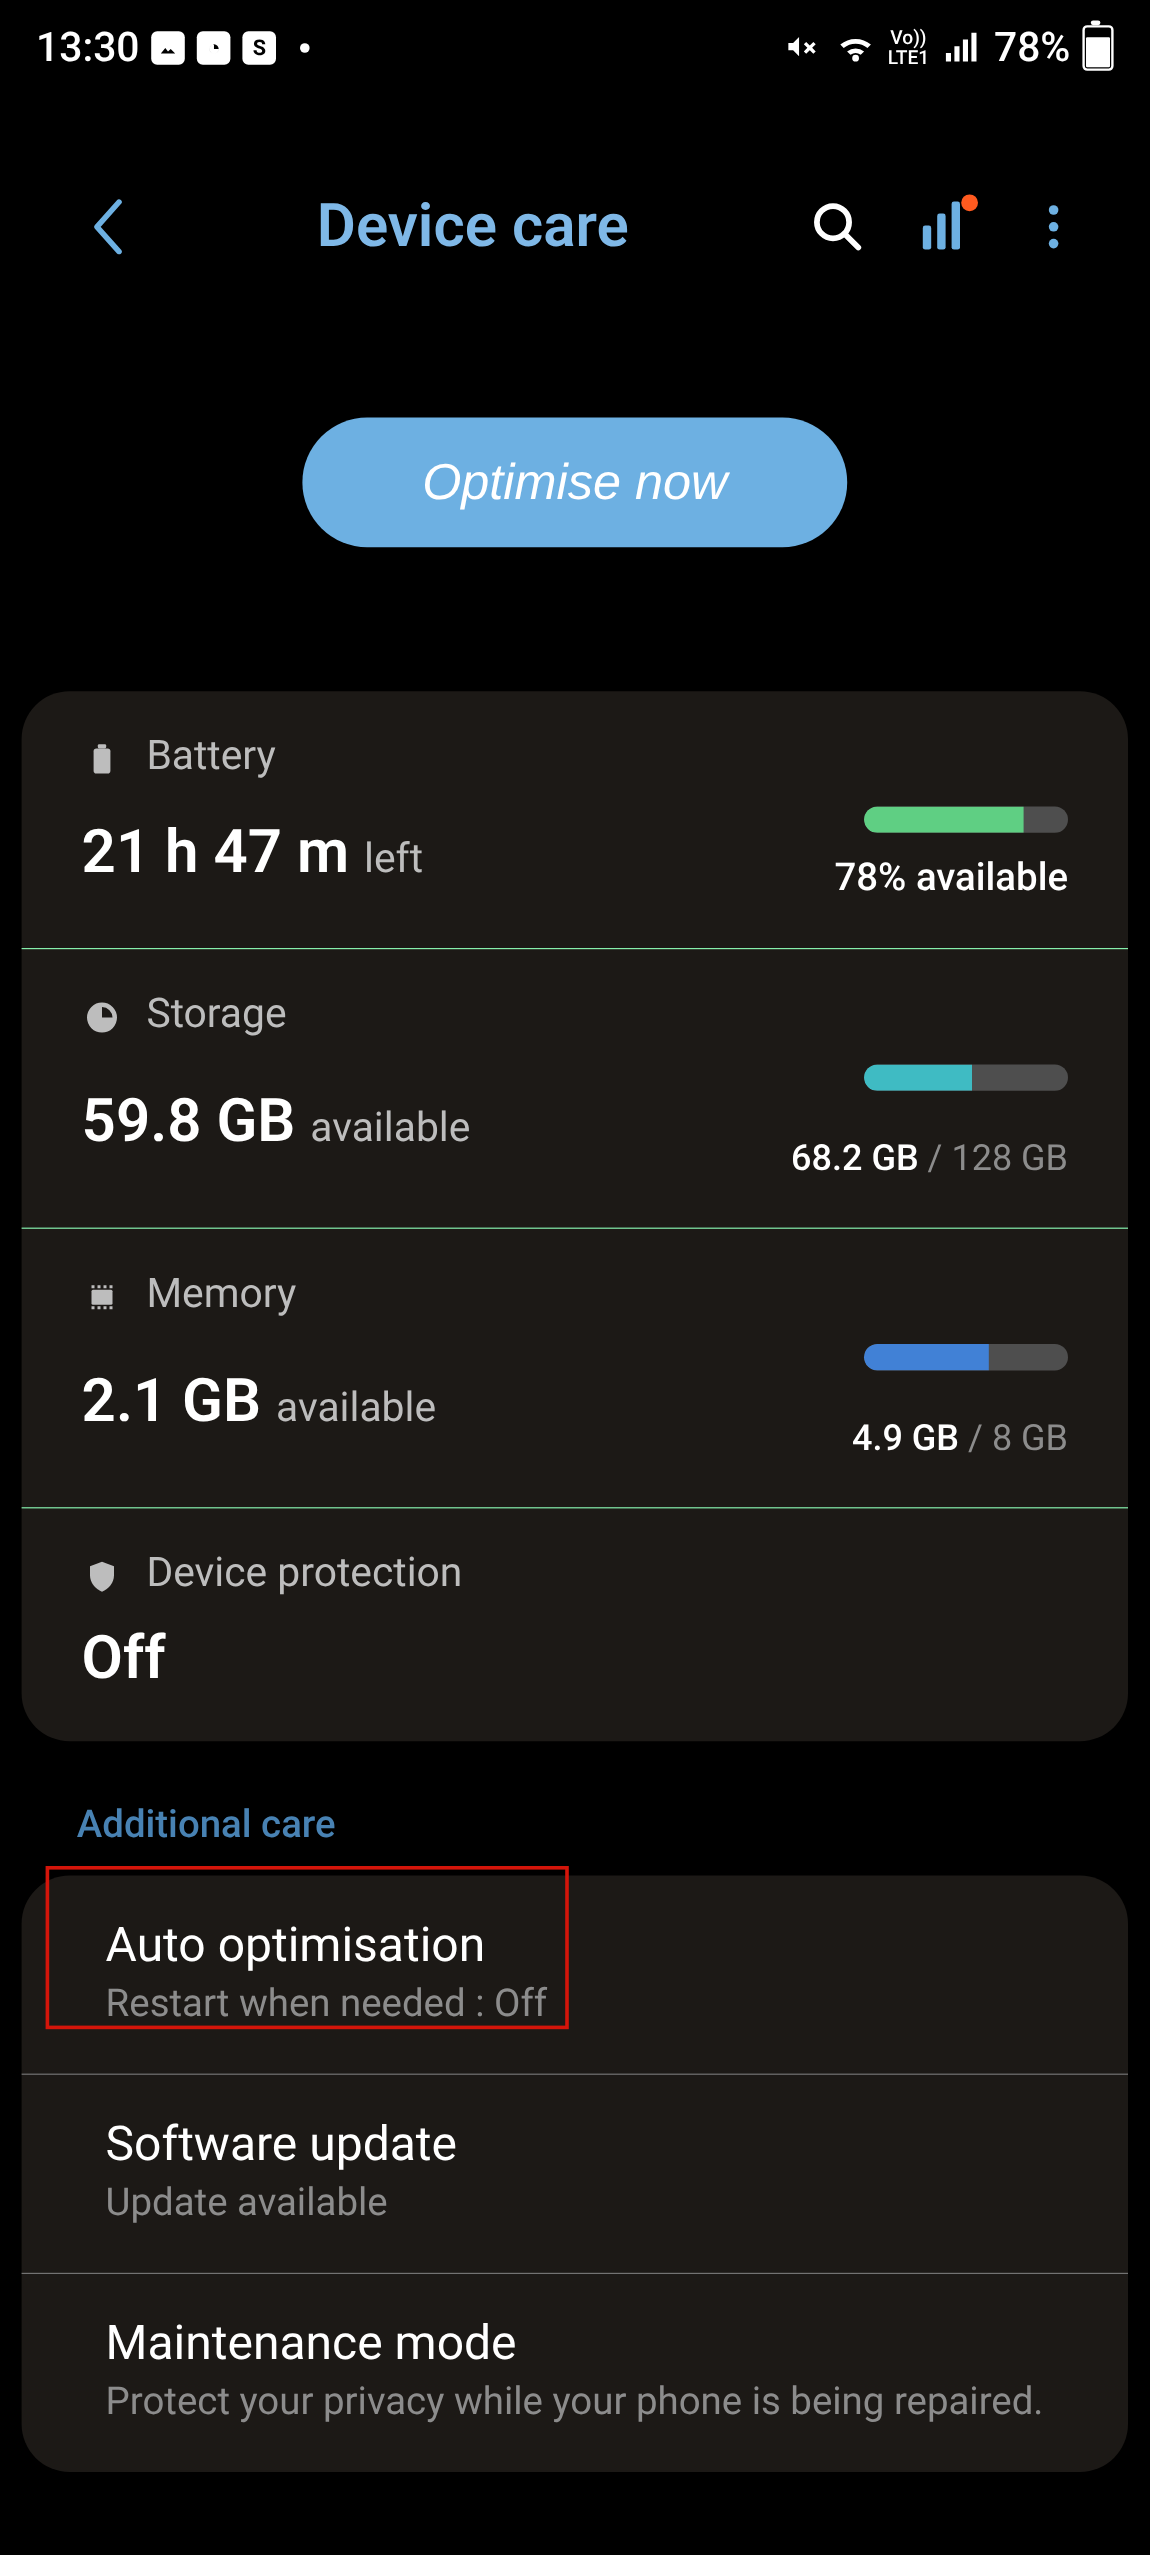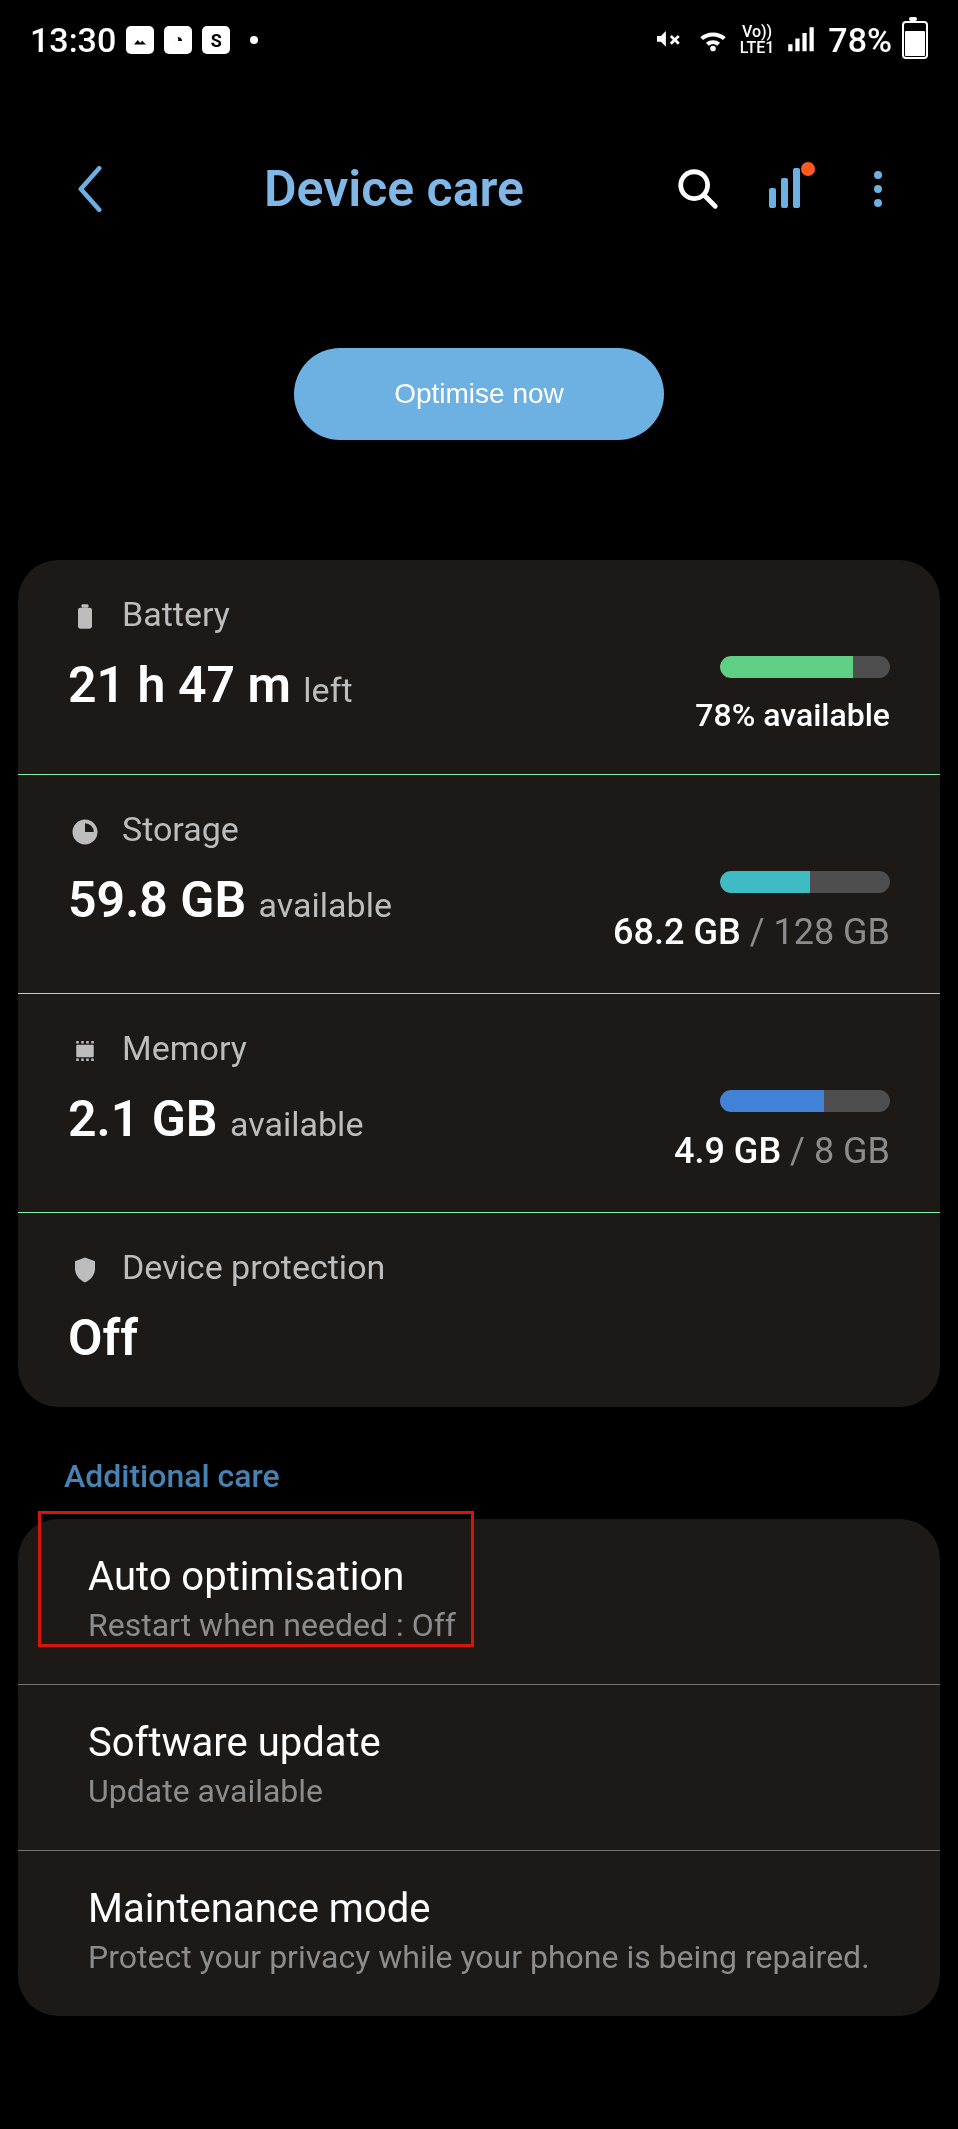--- a/index.html
+++ b/index.html
@@ -54,39 +54,39 @@
   .header .icon-btn { width:60px; display:flex; justify-content:center; }
   .header svg { fill:var(--accent-blue); stroke:var(--accent-blue); }
   .chart-icon { position:relative; width:46px; height:46px; }
   .chart-icon .bar { position:absolute; bottom:4px; width:7px; background:var(--accent-blue); border-radius:2px; }
   .chart-icon .dot { position:absolute; top:-4px; right:-4px; width:14px; height:14px; background:#ff5a1f; border-radius:50%; }
   .more { display:flex; flex-direction:column; gap:6px; align-items:center; }
   .more span { width:8px; height:8px; background:var(--accent-blue); border-radius:50%; }
   
   .opt-wrap { display:flex; justify-content:center; padding:90px 0 120px; }
   .optimise {
-    background:#6db0e2; color:#fff; font-size:28px; font-weight:500;
-    padding:30px 100px; border-radius:60px; border:none;
+    background:#6db0e2; color:#fff; font-size:42px; font-weight:500;
+    padding:30px 100px; border-radius:60px; border:none;font-style:italic;
   }
   
   .panel {
     background:var(--panel); border-radius:40px;
     margin:0 18px 50px; padding:0;
   }
   .row {
     padding:34px 50px 40px; position:relative;
   }
   .row + .row { border-top:1px solid #86efac; }
   .row-head { display:flex; align-items:flex-end; gap:20px; color:var(--text-secondary); font-size:34px; margin-bottom:22px;}
-  .row-body { display:flex; align-items:flex-start; justify-content:space-between; }
+  .row-body { display:flex; align-items:center; justify-content:space-between; }
   .big { font-size:50px; font-weight:600; color:var(--text-primary); }
   .big .small { font-size:34px; font-weight:400; color:var(--text-secondary); }
   .right-col { text-align:right; display:flex; flex-direction:column; align-items:flex-end; gap:18px; }
   .avail { font-size:32px; font-weight:500; color:var(--text-primary); }
-  .ratio { font-size:36px; color:var(--text-primary); font-weight:500; }
+  .ratio { font-size:30px; color:var(--text-primary); font-weight:500;margin-top:21px; }
   .ratio .muted { color:var(--text-muted); font-weight:400; }
   .pbar { width:170px; height:22px; background:var(--bar-bg); border-radius:20px; overflow:hidden; position:relative; }
   .pbar .fill { height:100%; border-radius:20px 0 0 20px; }
   .section-label { color:#4882b3; font-size:32px; font-weight:500; padding:0 0 24px 64px; }
   .list-row { padding:34px 70px 40px; }
   .list-row + .list-row { border-top:1px solid #737373; }
   .list-title { font-size:40px; font-weight:400; color:var(--text-primary); }
   .list-sub { font-size:32px; color:var(--text-muted); margin-top:6px; }
   .highlight-box {
     position:absolute; border:3px solid var(--highlight);

